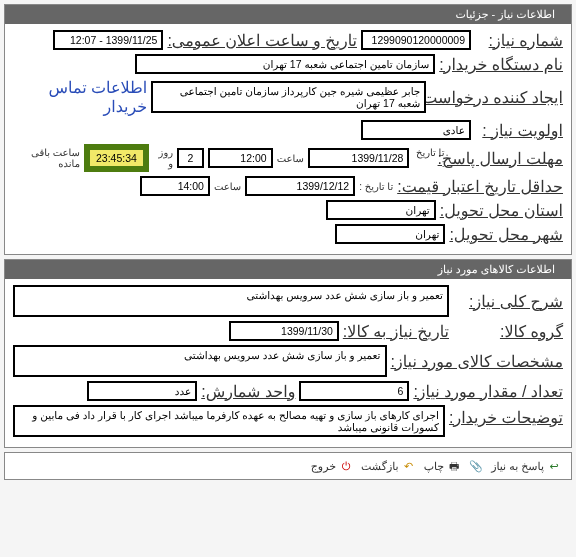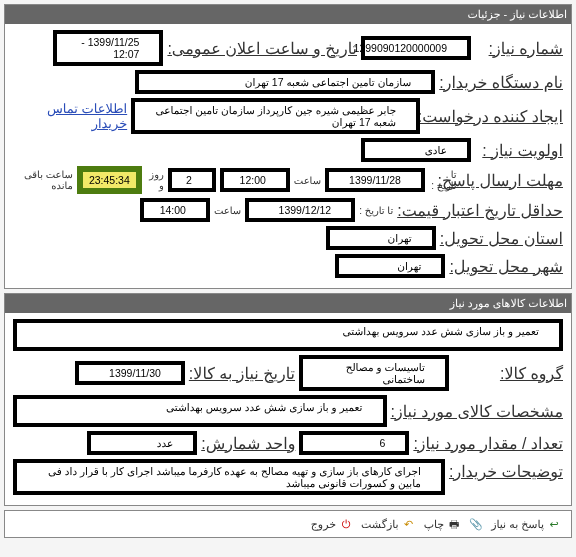--- a/index.html
+++ b/index.html
@@ -13,21 +13,21 @@
   overflow: hidden;
 }
 .section {
   margin: 4px;
   border: 1px solid #888;
   background: #fff;
 }
 .section-header {
   background: #666;
   color: #fff;
-  padding: 3px 4px;
+  padding: 3px 16px;
   font-size: 11px;
   font-weight: normal;
 }
 .section-body {
   padding: 6px 8px;
 }
 .row {
   display: flex;
   align-items: center;
   margin-bottom: 4px;
@@ -37,40 +37,39 @@
   white-space: nowrap;
   color: #333;
   font-size: 16px;
   text-decoration: underline;
 }
 .label-w {
   min-width: 88px;
   text-align: right;
 }
 .field {
-  border: 4px solid #000000;
+  border: 2px solid #000000;
   background: #fff;
-  padding: 2px 20px;
+  padding: 2px 4px;
   font-size: 10.5px;
   min-height: 18px;
   display: inline-block;
 }
 .field-sm { width: 70px; }
 .field-md { width: 110px; }
 .field-lg { width: 150px; }
 .field-xl { width: 300px; }
 .field-full { flex: 1; }
 .textarea {
   min-height: 32px;
 }
 .link {
   color: #2a4db8;
-  text-decoration: underline;
   cursor: pointer;
-  font-size: 13px;
+  font-size: 16px;
 }
 .countdown {
   background: #f2e968;
   border: 6px solid #4d7c0f;
   padding: 2px 6px;
   font-size: 10.5px;
 }
 .sub-label {
   font-size: 10px;
   color: #333;
@@ -167,26 +166,26 @@
     </div>
 
   </div>
 </div>
 
 <div class="section">
   <div class="section-header">اطلاعات کالاهای مورد نیاز</div>
   <div class="section-body">
 
     <div class="row">
+      <span class="label" style="min-width:110px">شرح کلی نیاز:</span>
       <span class="field field-full textarea">تعمیر و باز سازی شش عدد سرویس بهداشتی</span>
     </div>
 
     <div class="row">
       <span class="label" style="min-width:110px">گروه کالا:</span>
-      <span class="field field-lg">تاسیسات و مصالح ساختمانی</span>
       <span class="label">تاریخ نیاز به کالا:</span>
       <span class="field field-md">1399/11/30</span>
     </div>
 
     <div class="row">
       <span class="label" style="min-width:110px">مشخصات کالای مورد نیاز:</span>
       <span class="field field-full textarea">تعمیر و باز سازی شش عدد سرویس بهداشتی</span>
     </div>
 
     <div class="row">

